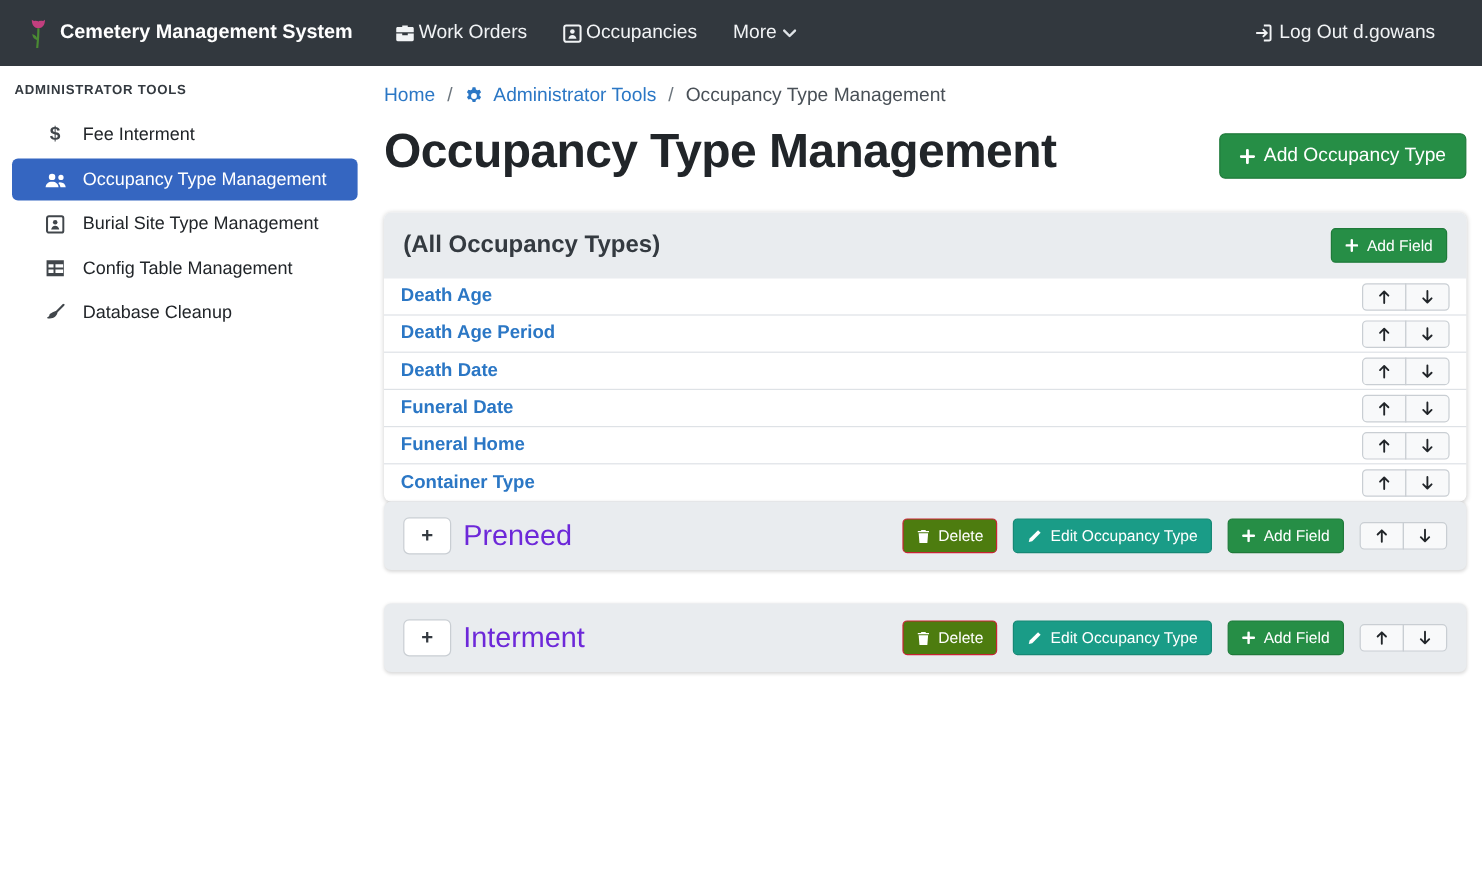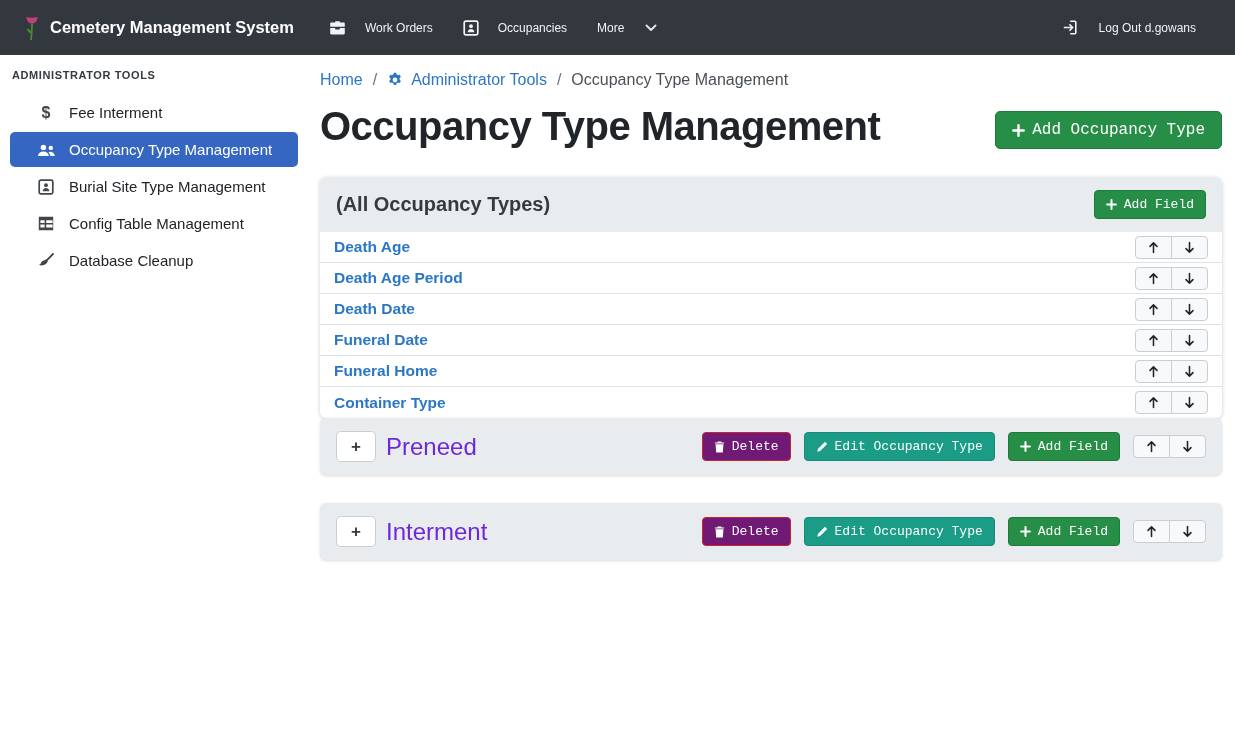--- a/index.html
+++ b/index.html
@@ -4,21 +4,21 @@
 <style>
   *{box-sizing:border-box}
   html,body{margin:0;padding:0}
   body{
     width:1235px;height:738px;overflow:hidden;background:#fff;color:#212529;
     font-family:"Liberation Sans","DejaVu Sans",sans-serif;
   }
   
   .navbar{height:55px;background:#32383e;display:flex;align-items:center;padding:0 24px;}
   .brand{display:flex;align-items:center;gap:10px;color:#fff;font-weight:700;font-size:16.5px;margin-right:20px;cursor:pointer;white-space:nowrap}
-  .nav-link{display:flex;align-items:center;gap:19px;color:#f1f3f5;font-size:12px;padding:8px 15px;cursor:pointer;text-decoration:none;white-space:nowrap}
+  .nav-link{display:flex;align-items:center;gap:3px;color:#f1f3f5;font-size:16px;padding:8px 15px;cursor:pointer;text-decoration:none;white-space:nowrap}
   .nav-caret{margin-left:2px;color:#dfe3e7}
   .nav-spacer{flex:1}
   
   .layout{display:flex;height:683px}
   
   .sidebar{width:310px;flex:none;padding-top:8px;background:#fff}
   .sidebar-heading{font-size:11px;font-weight:700;letter-spacing:.6px;color:#343a40;padding:6px 12px 12px 12px}
   .side-list{list-style:none;margin:0;padding:0}
   .side-item{display:flex;align-items:center;gap:13px;padding:9px 10px 9px 26px;font-size:15px;color:#212529;cursor:pointer;border-radius:5px;margin:2px 12px 2px 10px;white-space:nowrap}
   .side-item .sicon{width:20px;flex:none;display:flex;justify-content:center;color:#41464b}
@@ -27,25 +27,25 @@
   .dollar-glyph{font-weight:700;font-size:16px;line-height:1}
   
   .main{flex:1;padding:10px 13px 0 10px;overflow:hidden}
   .breadcrumb{display:flex;align-items:center;gap:10px;font-size:16px;margin:6px 0 14px;white-space:nowrap}
   .crumb-link{color:#2b77c5;text-decoration:none;display:flex;align-items:center;gap:8px;cursor:pointer}
   .crumb-sep{color:#6c757d}
   .crumb-current{color:#495057}
   .title-row{display:flex;align-items:flex-start;justify-content:space-between;margin:2px 0 28px}
   .page-title{font-size:40px;font-weight:600;margin:0;color:#212529;letter-spacing:-.5px;line-height:1.15}
   
-  .btn{display:inline-flex;align-items:center;gap:7px;border:1px solid transparent;border-radius:5px;cursor:pointer;font-family:Liberation Mono, monospace;color:#fff;white-space:nowrap}
+  .btn{display:inline-flex;align-items:center;gap:7px;border:1px solid transparent;border-radius:5px;cursor:pointer;font-family:Liberation Sans, sans-serif;color:#fff;white-space:nowrap}
   .btn-lg{font-size:16px;padding:9px 16px;margin-top:8px}
   .btn-sm{font-size:13px;padding:6px 11px;border-radius:4px}
   .btn-success{background:#268e46;border-color:#1f7a3a}
-  .btn-danger{background:#701a75;border-color:#c82333}
+  .btn-danger{background:#4d7c0f;border-color:#c82333}
   .btn-teal{background:#1a9c87;border-color:#168875}
   .group{display:inline-flex}
   .arrow-btn{background:#f8f9fa;border:1px solid #c9ced3;padding:4px 12px;cursor:pointer;color:#212529;display:flex;align-items:center}
   .arrow-btn.first{border-radius:4px 0 0 4px}
   .arrow-btn.last{border-radius:0 4px 4px 0;margin-left:-1px}
   
   .card{border-radius:6px;box-shadow:0 1px 4px rgba(0,0,0,.2);background:#fff}
   .card-header{background:#e9ecef;border-radius:6px 6px 0 0;padding:13px 16px;display:flex;align-items:center;justify-content:space-between}
   .card-title{font-size:20px;font-weight:600;color:#343a40}
   .field-row{display:flex;align-items:center;justify-content:space-between;padding:9px 14px;border-bottom:1px solid #dee2e6;height:31px}

